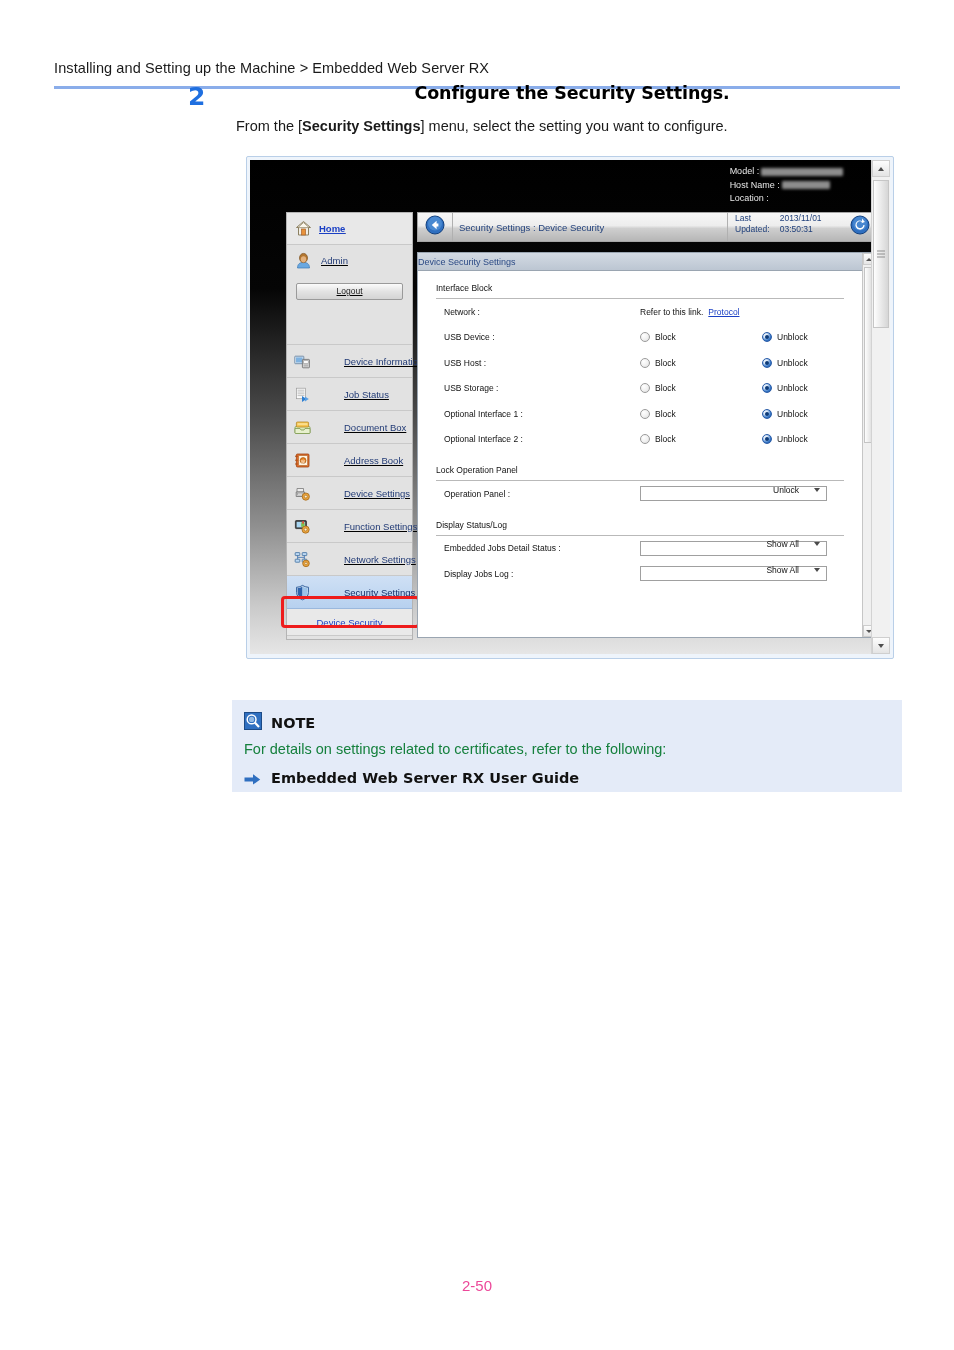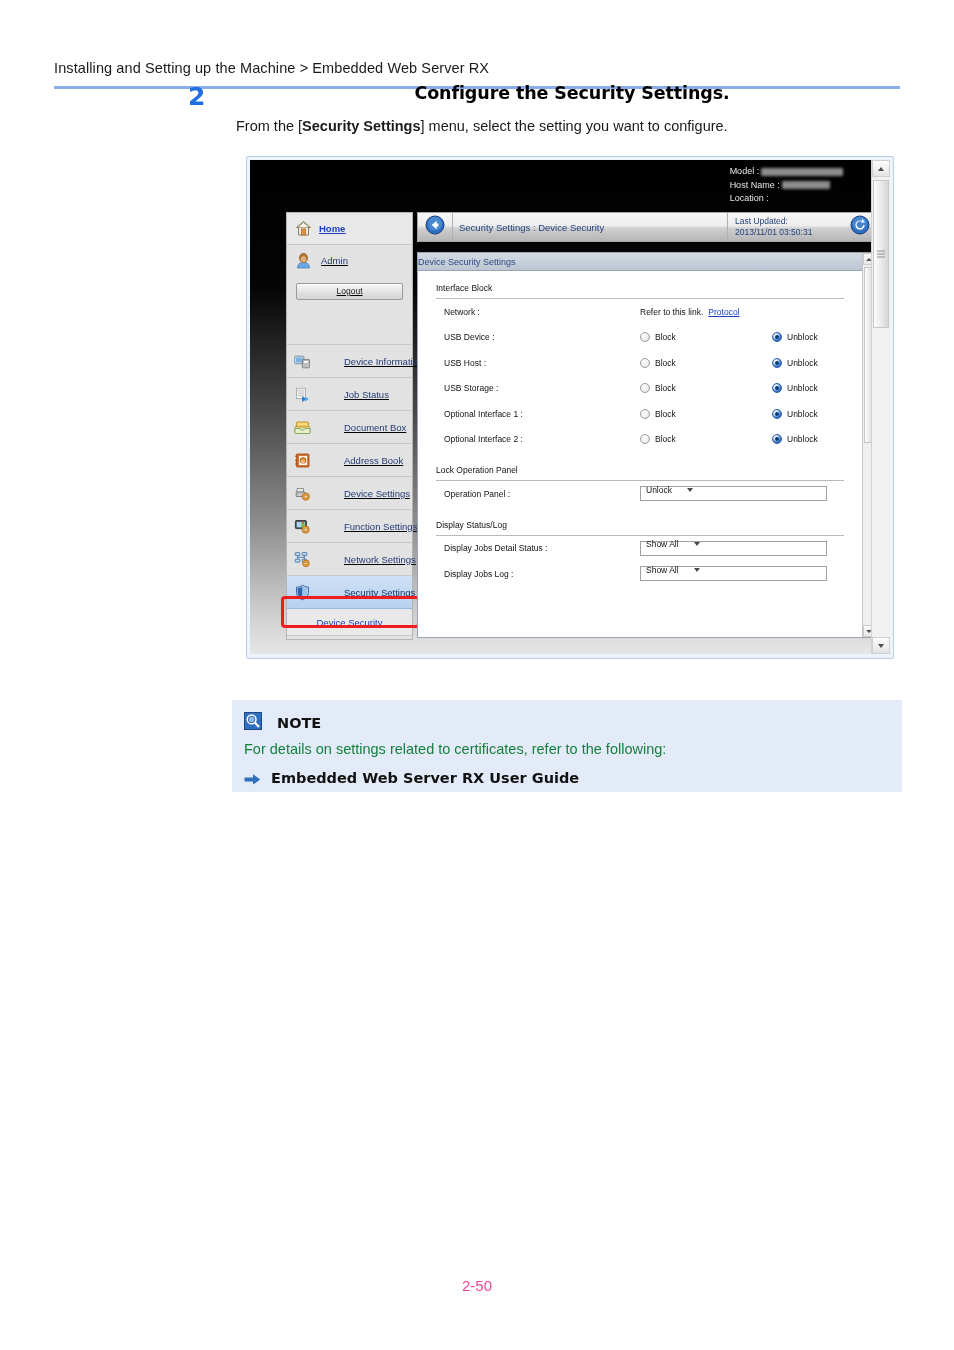--- a/index.html
+++ b/index.html
@@ -330,21 +330,21 @@
     border-left: 1px solid #b0b0b0;
     align-self: stretch;
     display: flex;
     align-items: center;
   }
   .cbar .updated {
     width: 118px;
     border-left: 1px solid #b0b0b0;
     align-self: stretch;
     display: flex;
-    flex-direction: column;
+    flex-direction: row;
     justify-content: center;
     padding-left: 7px;
     box-sizing: border-box;
     font-size: 8.5px;
     color: #23427c;
     line-height: 11px;
   }
   .cbar .refresh {
     width: 30px;
     display: flex;
@@ -395,21 +395,21 @@
     color: #111;
   }
   .frow .flabel { width: 196px; white-space: nowrap; }
   .frow .fval { flex: 1; display: flex; align-items: center; }
   .linknote { color: #111; }
   .linknote a { color: #1a3fc4; text-decoration: underline; margin-left: 5px; }
 
   .radio {
     display: inline-flex;
     align-items: center;
-    margin-right: 14px;
+    margin-right: 4px;
     white-space: nowrap;
   }
   .radio.opt1 { width: 118px; }
   .rdot {
     width: 8px; height: 8px;
     border-radius: 50%;
     border: 1px solid #9b9b9b;
     background: radial-gradient(circle at 35% 32%, #ffffff 0%, #f0f0f0 55%, #d8d8d8 100%);
     margin-right: 5px;
     flex: 0 0 8px;
@@ -434,21 +434,21 @@
     width: 187px;
     height: 15px;
     border: 1px solid #a0a0a0;
     background: #ffffff;
     box-sizing: border-box;
     display: flex;
     align-items: center;
     padding: 0 0 8px 5px;
     font-size: 8.5px;
     color: #111;
-    justify-content: flex-start;
+    justify-content: flex-end;
     gap: 15px;
   }
   .select .caret {
     width: 0; height: 0;
     border-left: 3.5px solid transparent;
     border-right: 3.5px solid transparent;
     border-top: 4px solid #4a4a4a;
     margin-right: 6px;
   }
 
@@ -495,21 +495,21 @@
     top: 700px;
     width: 670px;
     height: 92px;
     background: #e4ebf8;
     box-sizing: border-box;
     padding: 12px 0 0 12px;
   }
   .note-head {
     display: flex;
     align-items: center;
-    gap: 15px;
+    gap: 9px;
   }
   .note-title {
     font-size: 14.5px;
     font-weight: bold;
     color: #111;
     font-family: "DejaVu Sans", sans-serif;
   }
   .note-text {
     margin-top: 7px;
     font-size: 14.5px;
@@ -865,21 +865,21 @@
                     </span>
                   </div>
                 </div>
 
                 <div class="spacer-12"></div>
 
                 <div class="sect-title">Display Status/Log</div>
                 <div class="sect-rule"></div>
 
                 <div class="frow">
-                  <div class="flabel">Display Jobs Detail Status :</div>
+                  <div class="flabel">Embedded Jobs Detail Status :</div>
                   <div class="fval">
                     <span class="select">
                       <span>Show All</span>
                       <span class="caret"></span>
                     </span>
                   </div>
                 </div>
 
                 <div class="frow">
                   <div class="flabel">Display Jobs Log :</div>

